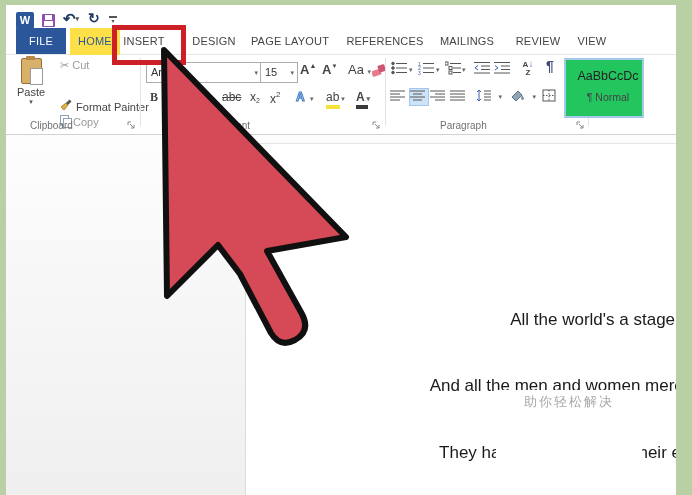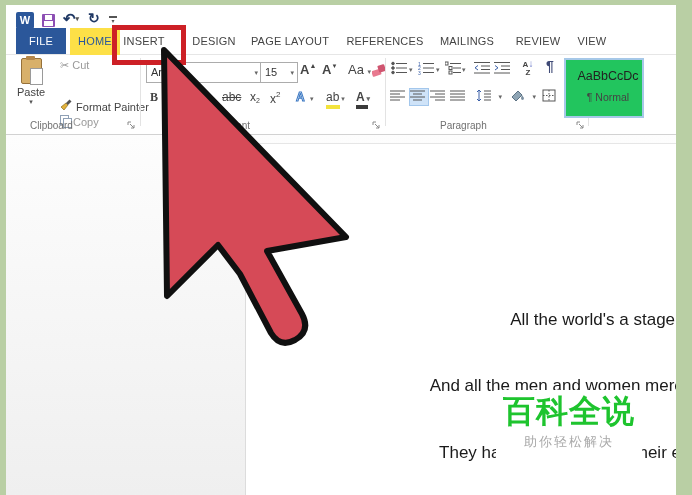--- a/index.html
+++ b/index.html
@@ -323,21 +323,20 @@
   
   
   
   
   
   
   
 </div>
 
 <div class="abs watermark">
-  <div class="wm-title" style="color:#1ec42e;">百科全说</div>
   <div class="wm-sub">助你轻松解决</div>
 </div>
 
 <svg class="abs arrow-svg" width="692" height="495" viewBox="0 0 692 495">
   <path d="M164 50 L346 237 L267 251 L302 314 Q311 331 295 340 Q280 348 271 333 L240 274 L218 245 L167 296 Z" fill="#d64a57" stroke="#101010" stroke-width="6" stroke-linejoin="round"></path>
 </svg>
 
 <div class="abs frame-top" style="background:#b9cfa4;"></div>
 <div class="abs frame-left" style="background:#b9cfa4;"></div>
 <div class="abs frame-right" style="background:#b9cfa4;"></div>

